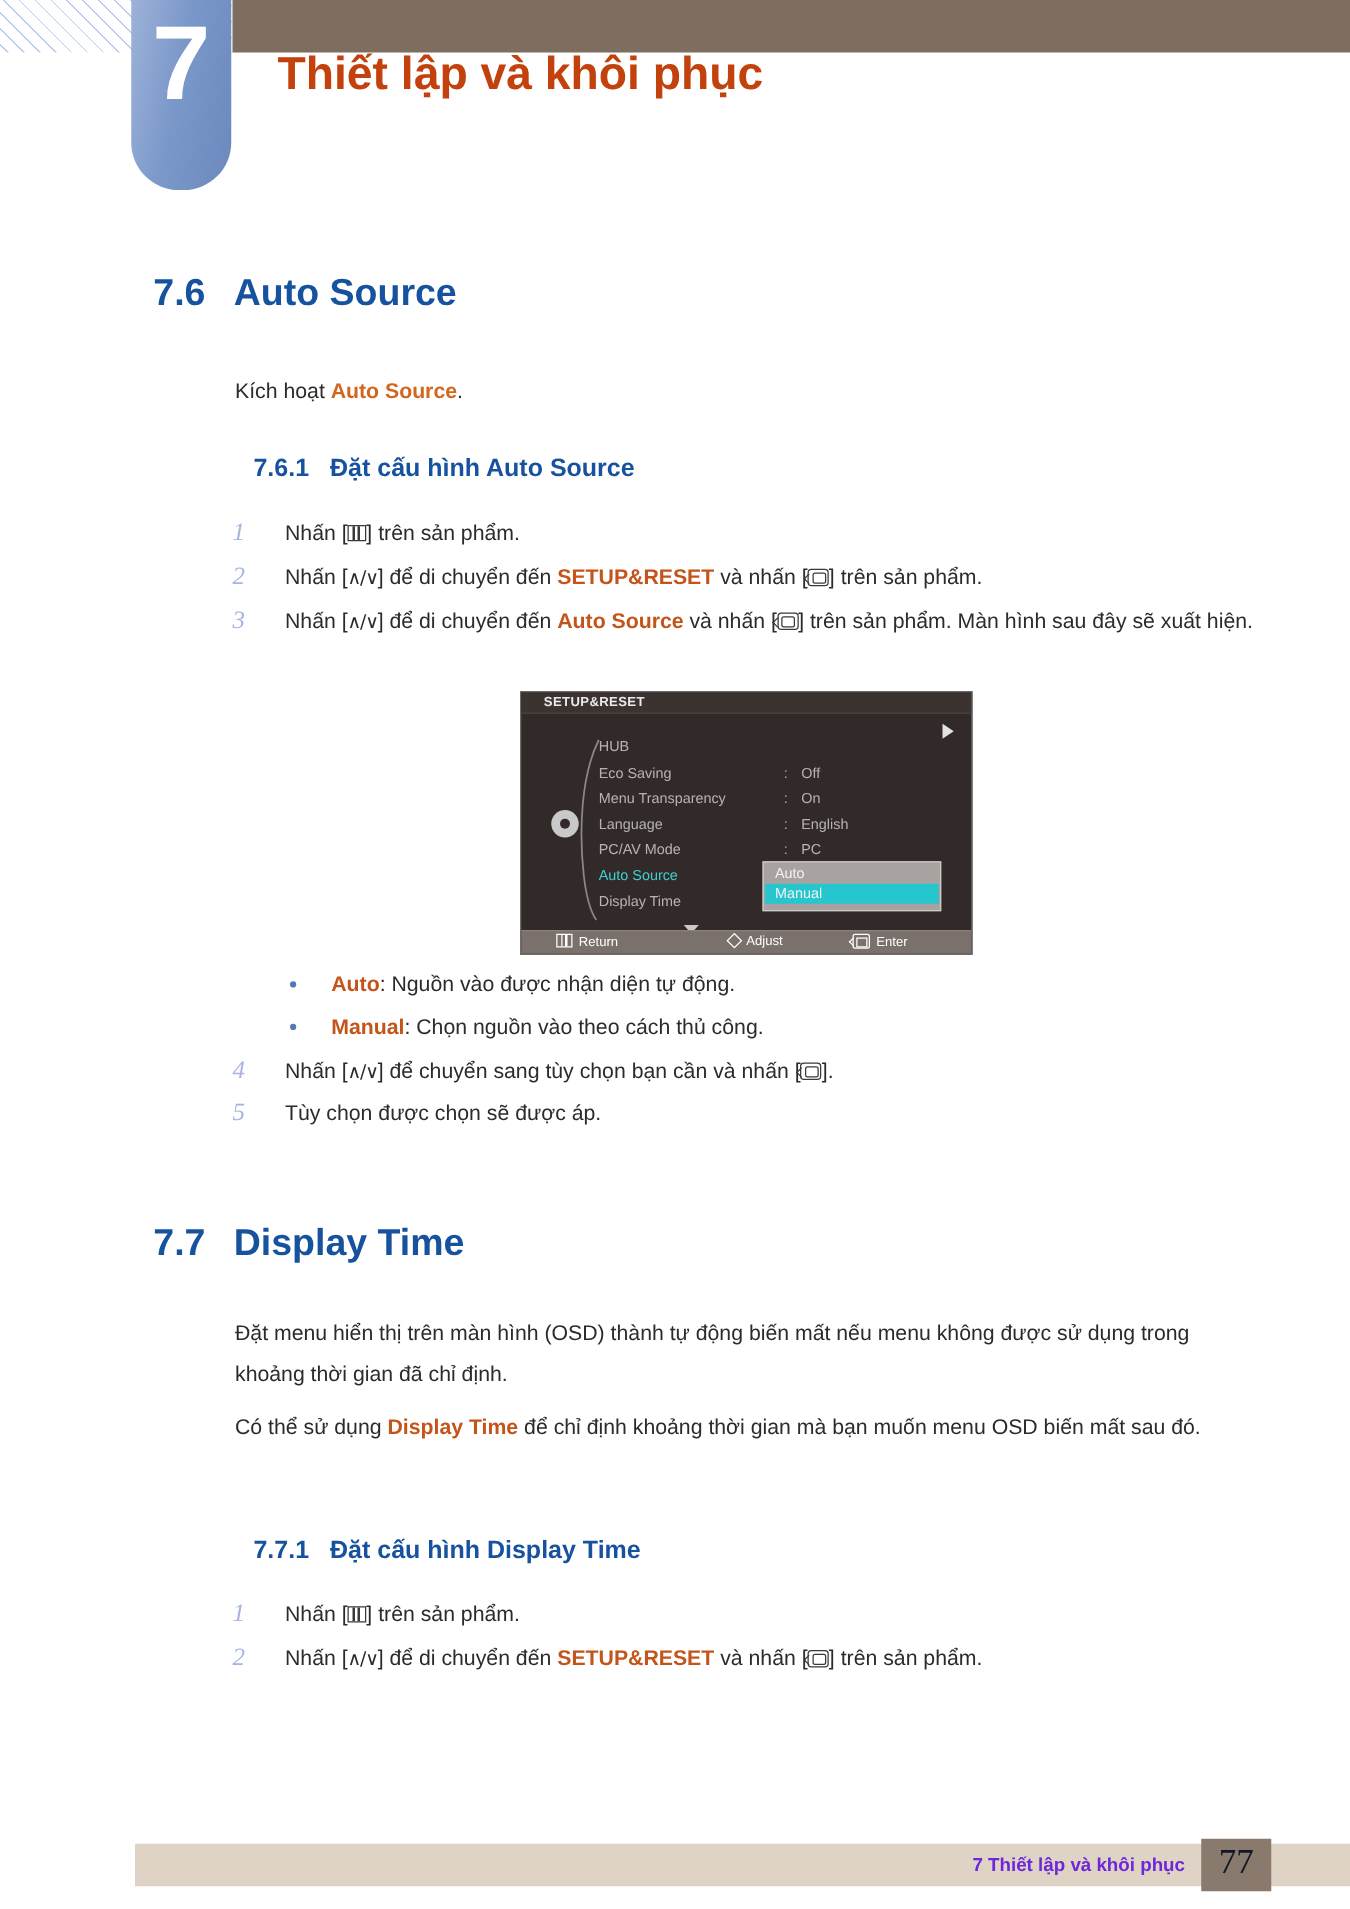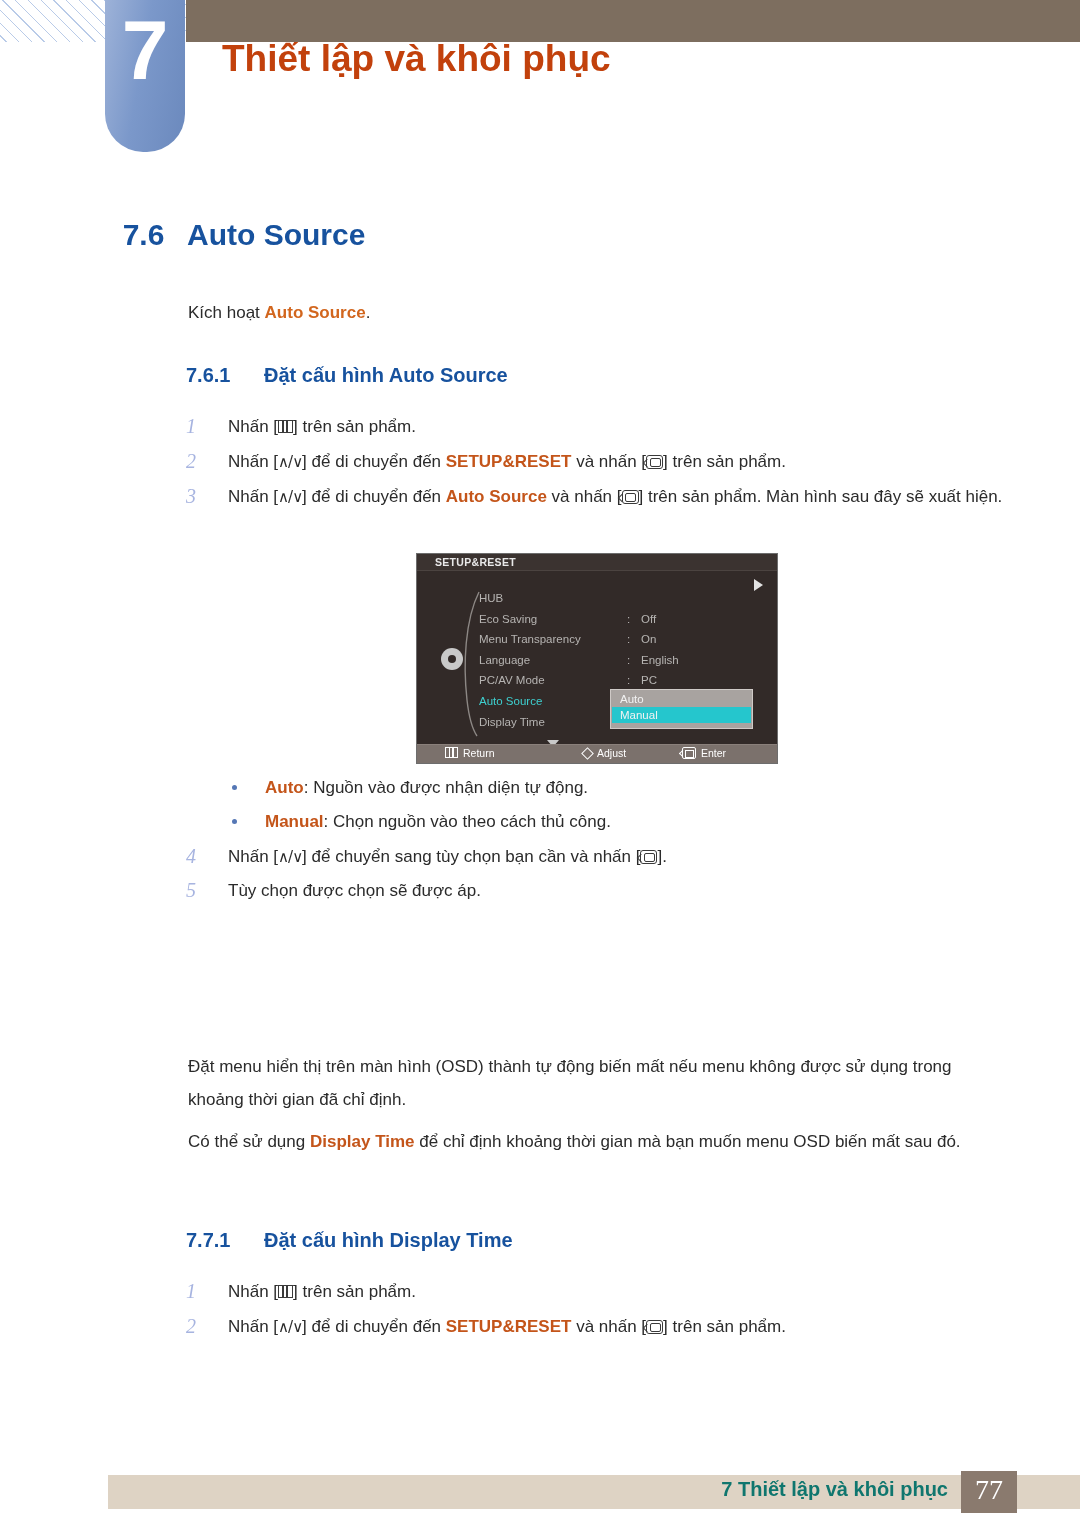--- a/index.html
+++ b/index.html
@@ -46,20 +46,21 @@
     position: absolute; left: 100px;
     font-size: 30px; font-weight: bold; color: #17529e;
     white-space: nowrap;
   }
   .h1 .h1-num { display: inline-block; width: 87px; text-align: center; }
 
   .h2 {
     position: absolute; left: 186px;
     font-size: 20px; font-weight: bold; color: #17529e;
     white-space: nowrap;
+    text-align: center;
   }
   .h2 .h2-num { display: inline-block; width: 78px; }
 
   
   .para {
     position: absolute;
     font-size: 17px; color: #2b2b2b; line-height: 33px;
   }
   .para.wide { width: 822px; }
   .kw { color: #d2661e; font-weight: bold; }
@@ -229,32 +230,32 @@
   }
 
   
   .ftr-bar {
     position: absolute; left: 108px; bottom: 18px;
     width: 972px; height: 34px;
     background: #ded3c4;
   }
   .ftr-text {
     position: absolute; right: 132px; bottom: 26px;
-    font-size: 20px; font-weight: bold; color: #0f766e;
+    font-size: 15px; font-weight: bold; color: #6d28d9;
     white-space: nowrap;
   }
   .ftr-pagebox {
     position: absolute; right: 63px; bottom: 14px;
     width: 56px; height: 42px;
     background: #8a7a6e;
   }
   .ftr-page {
     position: absolute; left: 0; top: 3px; width: 56px;
     text-align: center;
-    font-size: 28px; color: #ffffff;
+    font-size: 28px; color: #0f172a;
     font-family: "Liberation Serif", serif;
   }
 </style>
 </head>
 <body>
 
 <div class="page">
 
   <div class="hdr-hatch"></div>
   <div class="hdr-bar"></div>
@@ -364,20 +365,23 @@
   <div class="step" style="top:840px;">
     <span class="step-n">4</span>
     <span class="step-t"><span>Nhấn [</span><span class="ico-updown">∧/∨</span><span>] để chuyển sang tùy chọn bạn cần và nhấn [</span><span class="ico-enter"></span><span>].</span></span>
   </div>
 
   <div class="step" style="top:874px;">
     <span class="step-n">5</span>
     <span class="step-t">Tùy chọn được chọn sẽ được áp.</span>
   </div>
 
+  <div class="h1" style="top:978px;">
+    <span class="h1-num">7.7</span><span>Display Time</span>
+  </div>
 
   <div class="para wide" style="left:188px; top:1050px;">Đặt menu hiển thị trên màn hình (OSD) thành tự động biến mất nếu menu không được sử dụng trong khoảng thời gian đã chỉ định.</div>
 
   <div class="para wide" style="left:188px; top:1125px;">
     <span>Có thể sử dụng </span><span class="kw-b">Display Time</span><span> để chỉ định khoảng thời gian mà bạn muốn menu OSD biến mất sau đó.</span>
   </div>
 
   <div class="h2" style="top:1229px;">
     <span class="h2-num">7.7.1</span><span>Đặt cấu hình Display Time</span>
   </div>

